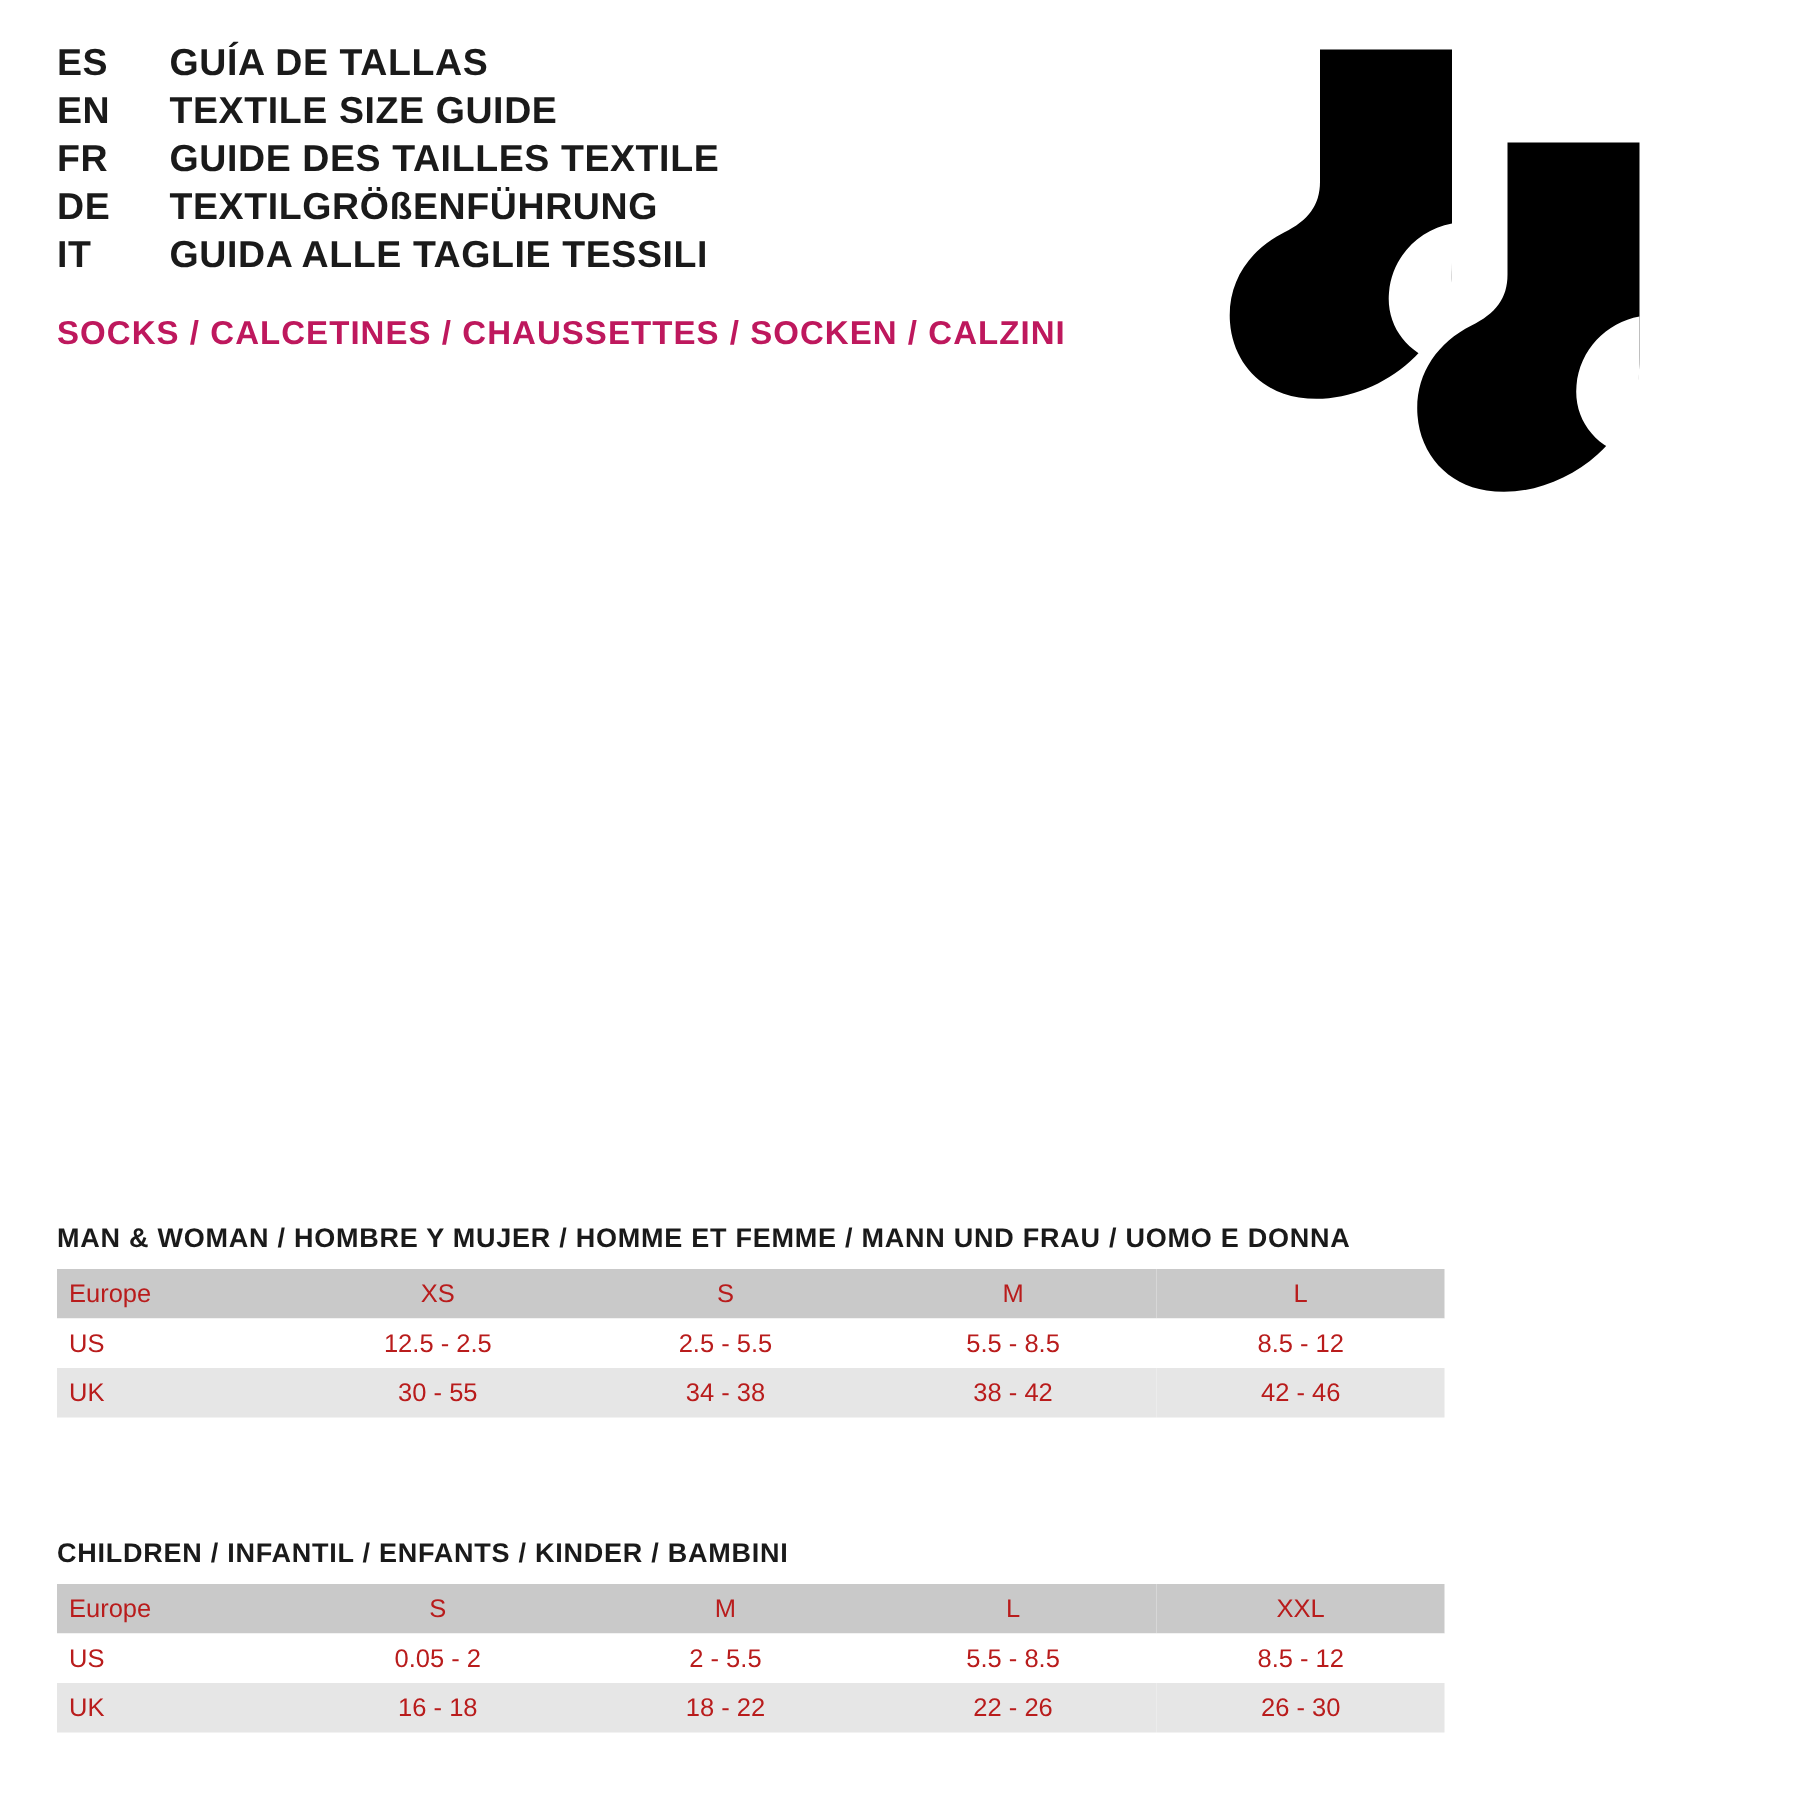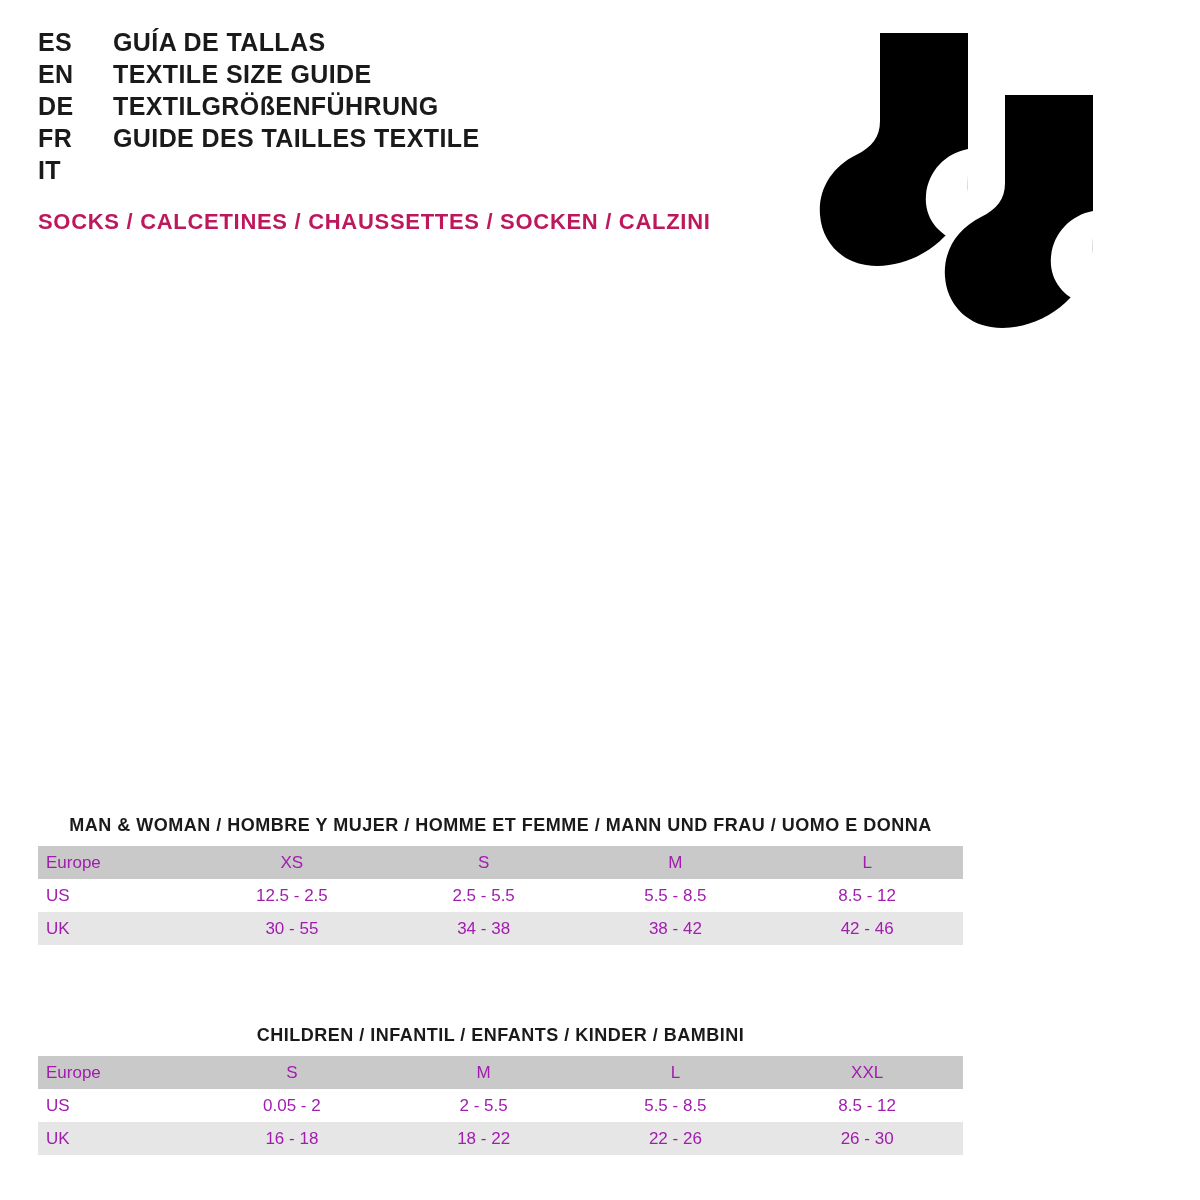--- a/index.html
+++ b/index.html
@@ -77,32 +77,31 @@
   .section-adult { top: 815px; }
   .section-kids  { top: 1025px; }
 
   .section-title {
     font-size: 18px;
     font-weight: 700;
     letter-spacing: 0.5px;
     color: #1a1a1a;
     margin-bottom: 10px;
     white-space: nowrap;
-    text-align: center;
   }
 
   table.size-table {
     border-collapse: collapse;
     width: 925px;
     table-layout: fixed;
   }
   table.size-table tr { height: 33px; }
   table.size-table td {
     font-size: 17px;
-    color: #a21caf;
+    color: #b91c1c;
     padding: 0;
     vertical-align: middle;
   }
   table.size-table td.rowlabel {
     text-align: left;
     padding-left: 8px;
     width: 150px;
   }
   table.size-table td.val {
     text-align: center;
@@ -123,31 +122,32 @@
       <div class="lang-code">ES</div>
       <div class="lang-text">GUÍA DE TALLAS</div>
     </div>
 
     <div class="lang-row">
       <div class="lang-code">EN</div>
       <div class="lang-text">TEXTILE SIZE GUIDE</div>
     </div>
 
     <div class="lang-row">
+      <div class="lang-code">FR</div>
+      <div class="lang-text">GUIDE DES TAILLES TEXTILE</div>
+    </div>
+
+    <div class="lang-row">
       <div class="lang-code">DE</div>
       <div class="lang-text">TEXTILGRÖßENFÜHRUNG</div>
     </div>
 
     <div class="lang-row">
-      <div class="lang-code">FR</div>
-      <div class="lang-text">GUIDE DES TAILLES TEXTILE</div>
-    </div>
-
-    <div class="lang-row">
       <div class="lang-code">IT</div>
+      <div class="lang-text">GUIDA ALLE TAGLIE TESSILI</div>
     </div>
 
     <div class="product-line">SOCKS / CALCETINES / CHAUSSETTES / SOCKEN / CALZINI</div>
   </div>
 
   <div class="illustration">
     <svg width="340" height="340" viewBox="0 0 340 340" xmlns="http://www.w3.org/2000/svg" aria-hidden="true">
       <g fill="#000000">
         <path d="M80 8
                  L168 8

